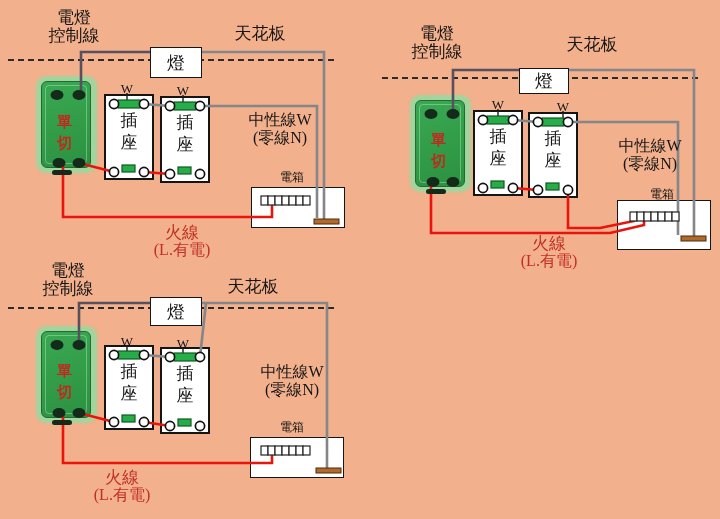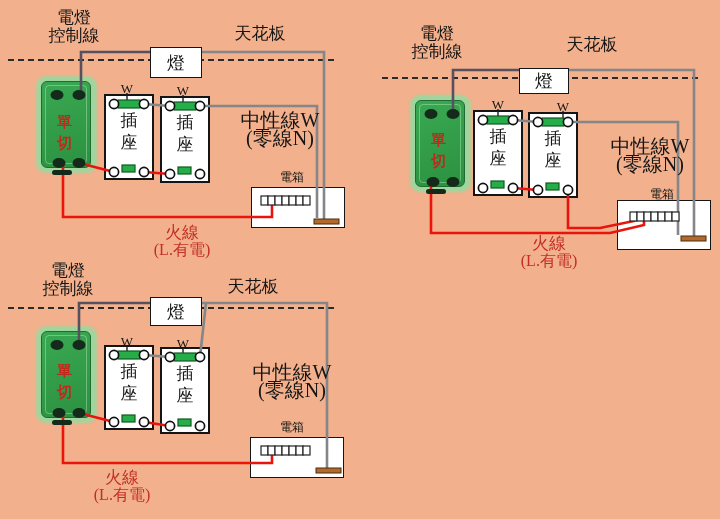--- a/index.html
+++ b/index.html
@@ -6,21 +6,21 @@
   #canvas{position:relative;width:720px;height:519px;background:#f2b08c;overflow:hidden;
           font-family:"Liberation Serif","DejaVu Serif",serif;color:#151515;}
   .layer{position:absolute;left:0;top:0;width:720px;height:519px;}
   .dash{position:absolute;height:2px;z-index:0;
         background:repeating-linear-gradient(90deg,#2b2b2b 0 6px,rgba(0,0,0,0) 6px 10px);}
   .box{position:absolute;background:#ffffff;border:2px solid #151515;z-index:1;box-sizing:border-box;}
   .thinb{border-width:1.6px;}
   .lampbox{display:flex;align-items:center;justify-content:center;font-size:18px;}
   .lbl{position:absolute;text-align:center;z-index:3;}
   .two{line-height:18px;font-size:17px;}
-  .neu{line-height:18px;font-size:20px;}
+  .neu{line-height:18px;font-size:16px;}
   .red{color:#c13022;}
   .fire{line-height:16.5px;font-size:16px;}
   .panel-lbl{font-size:12px;}
   .wmark{font-size:13px;z-index:3;position:absolute;text-align:center;width:14px;}
   .vtext{position:absolute;width:18px;font-size:17px;line-height:22px;word-break:break-all;
          text-align:center;z-index:3;}
   .sw-glow{position:absolute;background:#a2d59d;border-radius:10px;z-index:1;filter:blur(1.2px);}
   .sw-body{position:absolute;background:linear-gradient(160deg,#3aa953,#2b9140);border:1.5px solid #1f6b31;
            border-radius:6px;z-index:1;box-sizing:border-box;}
   .sw-plate{position:absolute;inset:3px;border:1px solid rgba(220,255,220,.35);border-radius:4px;}

